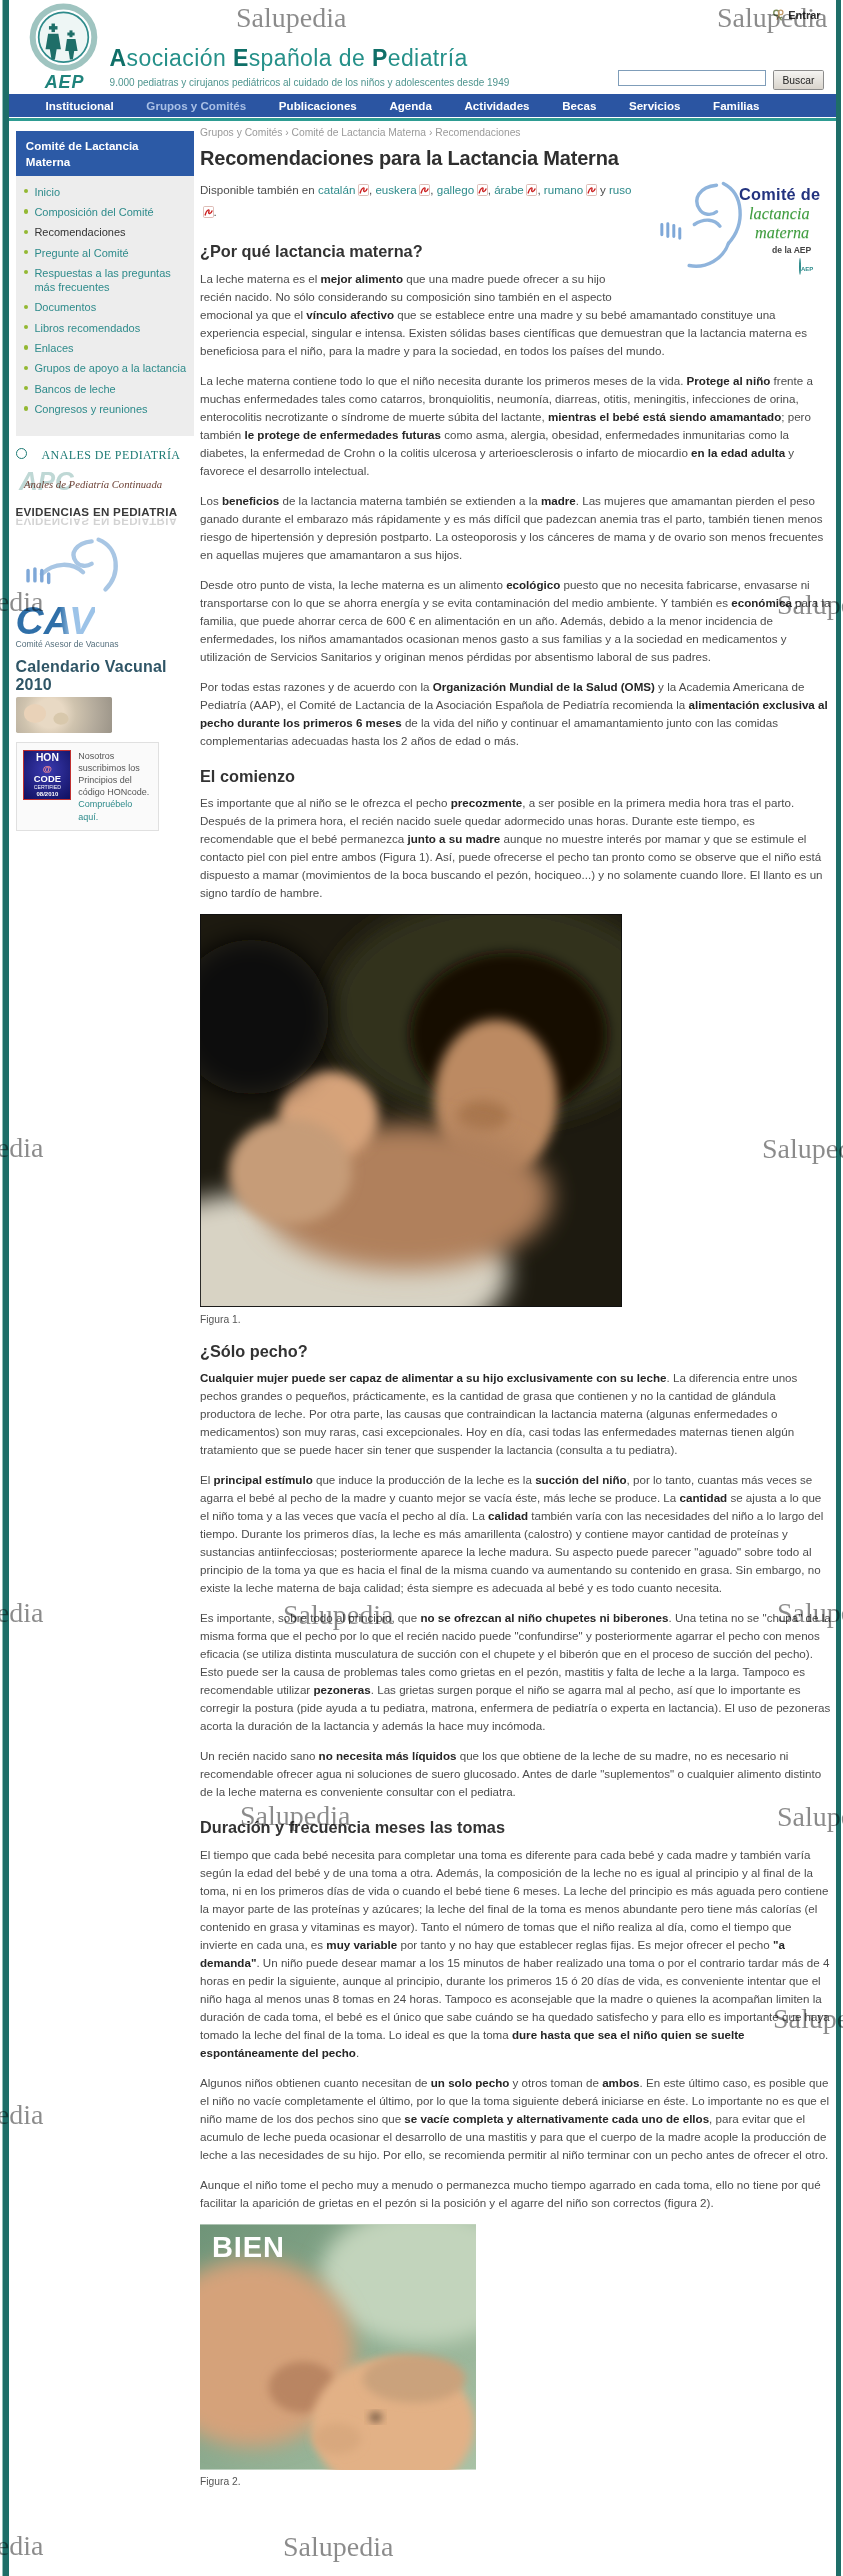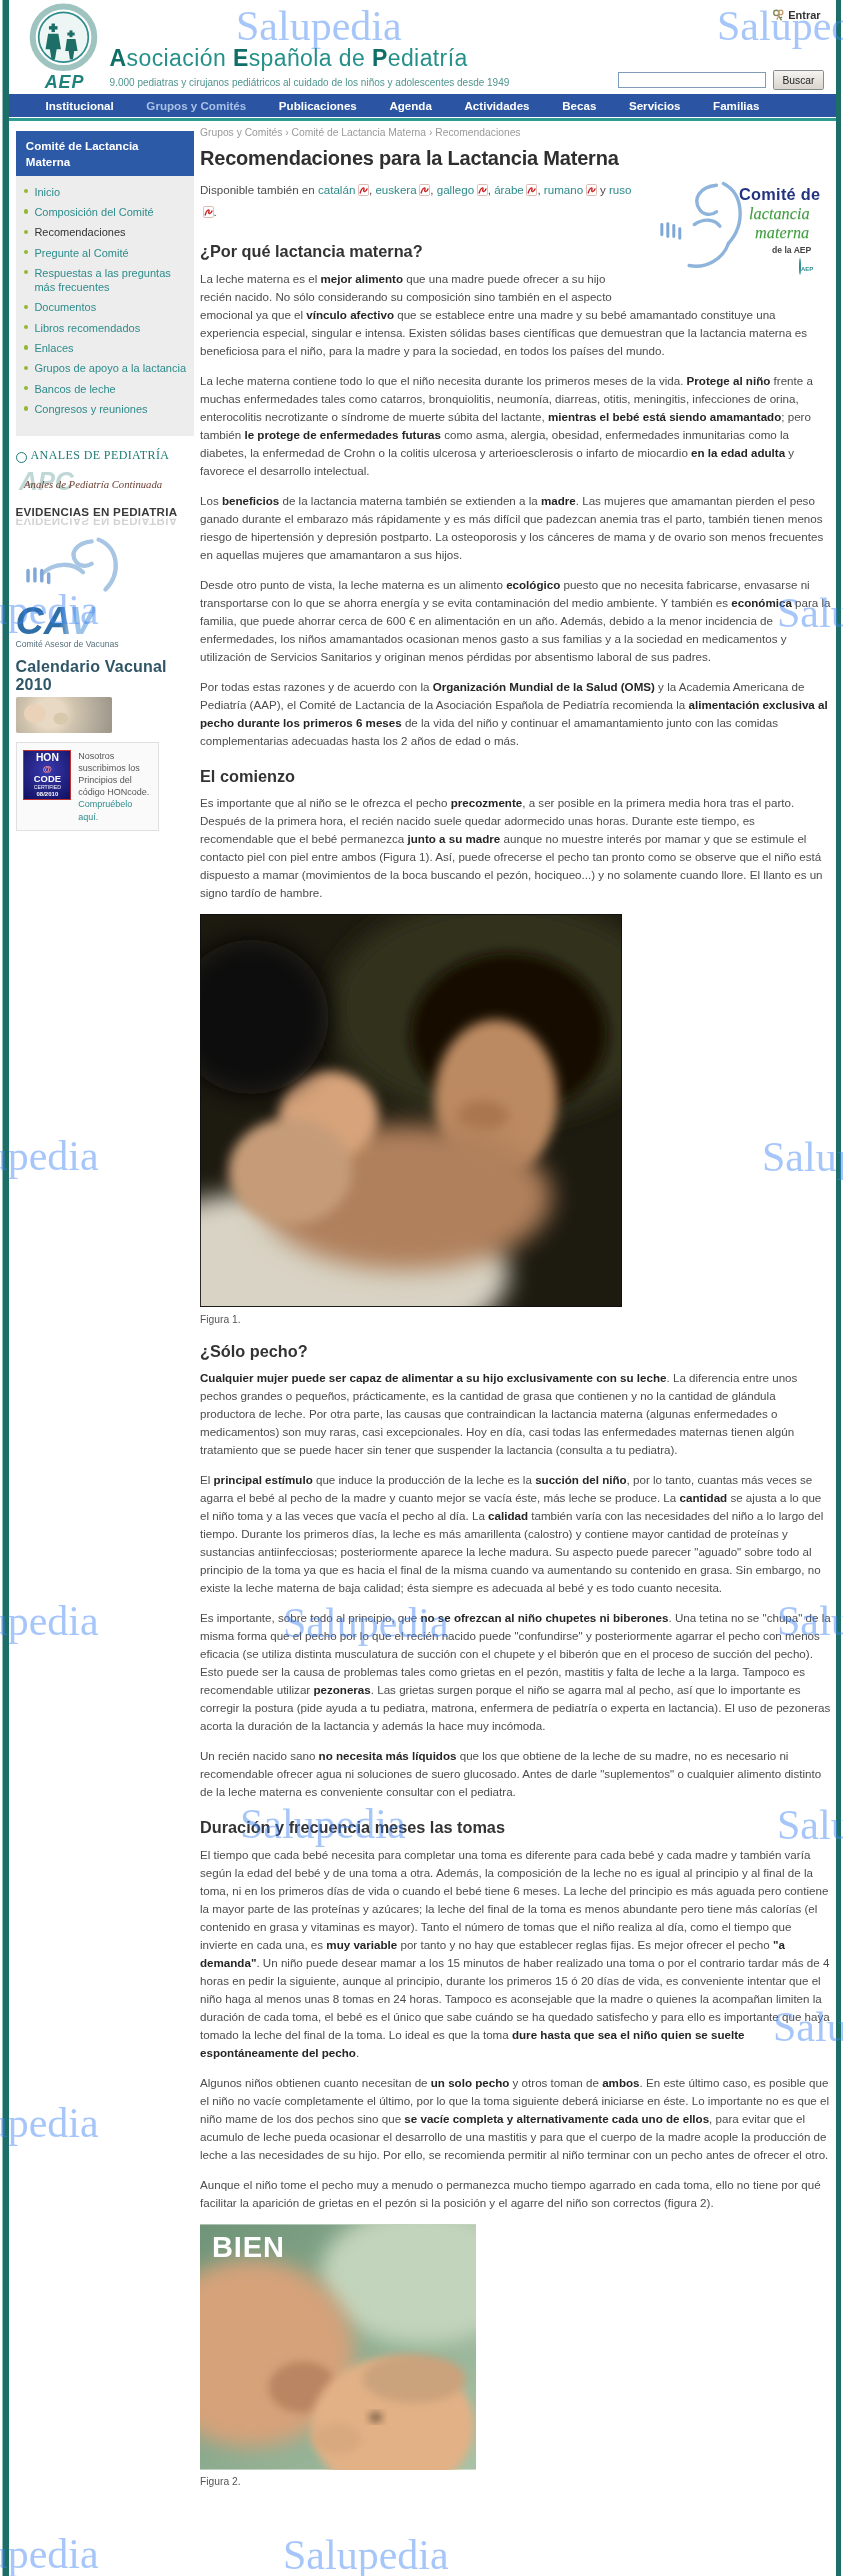--- a/index.html
+++ b/index.html
@@ -7,31 +7,31 @@
   body { font-family:"Liberation Sans", sans-serif; width:843px; height:2576px; overflow:hidden; position:relative; color:#4c4c4c; }
   .page { position:absolute; inset:0; background:#fff; }
 
   
   .strip { position:absolute; top:0; bottom:0; z-index:5; }
   .strip-left { left:0; width:8.6px; background:linear-gradient(to right,#ffffff 0 1.7px,#8fbcb6 1.7px 3.4px,#1e6e68 3.4px 8.6px); }
   .strip-right { right:0; width:6.9px; background:linear-gradient(to right,#1e6e68 0 5.2px,#ffffff 5.2px 6.9px); }
 
   
   .wm-layer { position:absolute; inset:0; z-index:60; pointer-events:none; overflow:hidden; }
-  .wm { position:absolute; font-family:"Liberation Serif", serif; font-size:42px; color:#3b82f6; opacity:.45; white-space:nowrap; }
+  .wm { position:absolute; font-family:"Liberation Serif", serif; font-size:28px; color:#000000; opacity:.45; white-space:nowrap; }
 
   
   .site-header { position:absolute; left:8.6px; right:6.9px; top:0; height:94px; background:#fff; }
   .aep-emblem { position:absolute; left:15.5px; top:3.4px; width:79px; height:89px; }
   .aep-word-big { position:absolute; left:20.6px; top:69px; font-size:18px; font-weight:bold; font-style:italic; color:#1f837c; letter-spacing:0.9px; }
   .org-name { position:absolute; left:101px; top:45px; font-size:23px; color:#259089; letter-spacing:0.4px; }
   .org-name b { color:#0f6f68; }
   .tagline { position:absolute; left:101px; top:77px; font-size:10px; color:#4f958f; }
   .login { position:absolute; right:15.5px; top:8.6px; font-size:11px; font-weight:bold; color:#333; cursor:pointer; display:flex; gap:3.4px; }
-  .searchbar { position:absolute; right:12px; top:70px; display:flex; align-items:center; gap:6.9px; }
+  .searchbar { position:absolute; right:12px; top:70px; display:flex; align-items:flex-start; gap:6.9px; }
   .searchbar input { width:148px; height:16.3px; border:0.9px solid #7f9db9; font-size:10.3px; padding:0 2.6px; }
   .searchbar button { height:20px; padding:0 8.6px; font-size:10.3px; color:#222; background:linear-gradient(#f5f4f2,#d9d4cc); border:0.9px solid #8b8b8b; border-radius:1.7px; cursor:pointer; font-family:"Liberation Sans",sans-serif; }
 
   
   .main-nav { position:absolute; left:8.6px; right:6.9px; top:94px; height:23px; background:#2b55a2; display:flex; align-items:center; padding-left:20.6px; z-index:6; }
   .nav-item { color:#fff; font-size:11.6px; font-weight:bold; padding:0 16.3px; cursor:pointer; white-space:nowrap; }
   .nav-item.active { color:#a9c0e6; }
   .teal-line { position:absolute; left:8.6px; right:6.9px; top:118px; height:3.4px; background:#2e9c92; }
 
   
@@ -39,21 +39,21 @@
   .menu-box { background:#ededed; padding-bottom:12px; }
   .menu-header { background:#2c5aa6; color:#fff; font-size:11.6px; font-weight:bold; padding:6.9px 10.3px; line-height:1.35; }
   .menu-list { list-style:none; padding:8.6px 6.9px 1.7px 8.6px; }
   .menu-list li { display:flex; gap:6px; margin-bottom:6px; font-size:11px; line-height:1.3; cursor:pointer; }
   .bullet { flex:0 0 4.3px; width:4.3px; height:4.3px; border-radius:50%; background:#93b832; margin-top:4.3px; }
   .menu-list a { color:#2e8b8b; text-decoration:none; }
   .menu-list li.active a { color:#333; }
 
   .banners { margin-top:12px; }
   .banner { margin-bottom:8.6px; cursor:pointer; }
-  .banner-anales { color:#1d7a74; font-family:"Liberation Serif",serif; font-size:12px; letter-spacing:0.4px; display:flex; align-items:flex-end; gap:4px; }
+  .banner-anales { color:#1d7a74; font-family:"Liberation Serif",serif; font-size:12px; letter-spacing:0.4px; display:flex; align-items:flex-start; gap:15px; }
   .anales-dot { width:11px; height:11px; border:1.7px solid #1d7a74; border-radius:50%; display:inline-block; }
   .banner-apc { position:relative; height:26px; }
   .apc-ghost { position:absolute; left:3.4px; top:-5.2px; font-size:26px; font-weight:bold; color:#bfd8d5; font-style:italic; }
   .apc-text { position:absolute; left:8.6px; top:6.9px; font-family:"Liberation Serif",serif; font-style:italic; font-size:10.7px; color:#6b4034; }
   .banner-evid { font-size:11.6px; font-weight:bold; letter-spacing:0.3px; color:#3a3a3a; line-height:1; }
   .evid-reflect { display:block; transform:scaleY(-1); opacity:.22; height:9.4px; overflow:hidden; }
   .banner-cav { text-align:left; }
   .cav-word { font-size:39px; font-weight:bold; font-style:italic; line-height:.9;
       background:linear-gradient(90deg,#2f6fa8 55%,#9cc3e8 70%); -webkit-background-clip:text; background-clip:text; color:transparent; display:inline-block; }
   .cav-name { font-size:8.6px; color:#56707e; margin-top:1.7px; }

